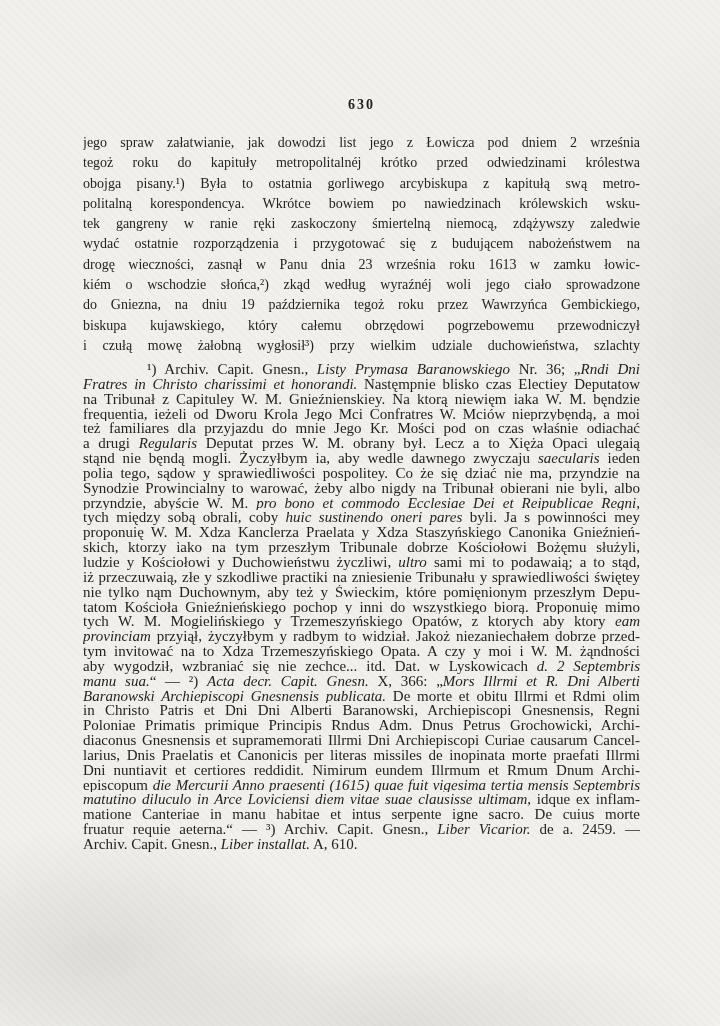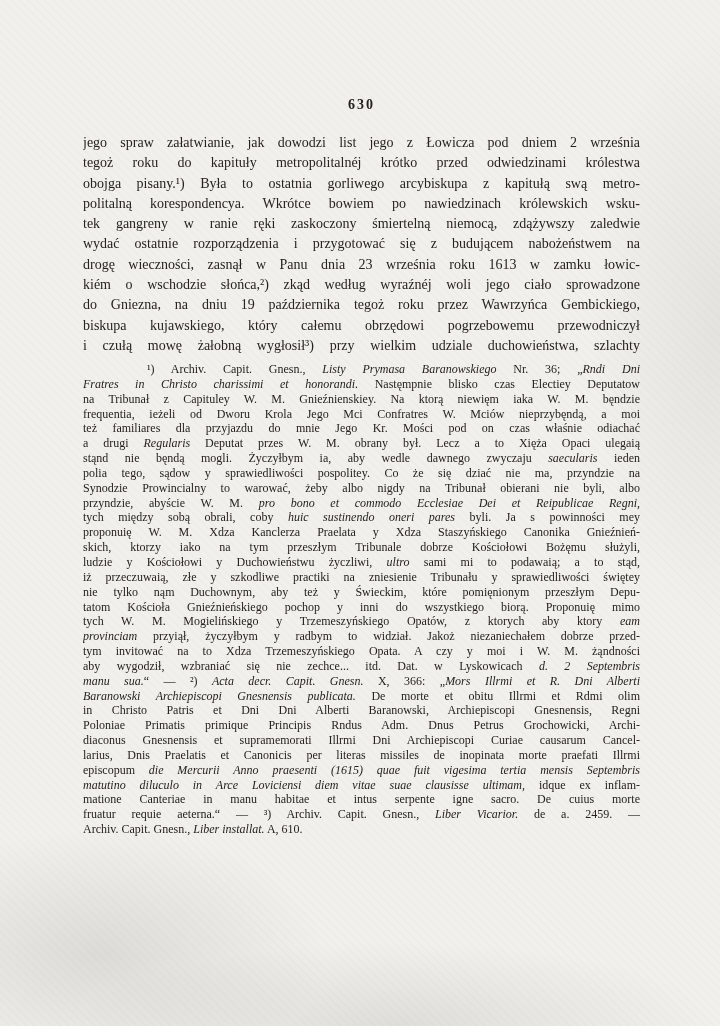--- a/index.html
+++ b/index.html
@@ -23,21 +23,21 @@
   .body{
     position:absolute;top:133px;left:83px;width:557px;
     font-size:14px;line-height:20.3px;
   }
   .body .ln{
     height:20.3px;overflow:hidden;
     text-align:justify;text-align-last:justify;
   }
   .footnote{
     position:absolute;top:362px;left:83px;width:557px;
-    font-size:12px;line-height:14.85px;
+    font-size:15px;line-height:14.85px;
   }
   .footnote .fln{
     height:14.85px;overflow:hidden;
     text-align:justify;text-align-last:justify;
   }
   .footnote .fln.indent{padding-left:64px;}
   .footnote .fln.last{text-align-last:left;}
   .it{font-style:italic;}
 </style>
 </head>
@@ -79,19 +79,20 @@
       <div class="fln"><span>tych W. M. Mogielińskiego y Trzemeszyńskiego Opatów, z ktorych aby ktory </span><span class="it">eam</span></div>
       <div class="fln"><span class="it">provinciam</span><span> przyiął, życzyłbym y radbym to widział. Jakoż niezaniechałem dobrze przed-</span></div>
       <div class="fln"><span>tym invitować na to Xdza Trzemeszyńskiego Opata. A czy y moi i W. M. żąndności</span></div>
       <div class="fln"><span>aby wygodził, wzbraniać się nie zechce... itd. Dat. w Lyskowicach </span><span class="it">d. 2 Septembris</span></div>
       <div class="fln"><span class="it">manu sua.</span><span>“ — ²) </span><span class="it">Acta decr. Capit. Gnesn.</span><span> X, 366: „</span><span class="it">Mors Illrmi et R. Dni Alberti</span></div>
       <div class="fln"><span class="it">Baranowski Archiepiscopi Gnesnensis publicata.</span><span> De morte et obitu Illrmi et Rdmi olim</span></div>
       <div class="fln"><span>in Christo Patris et Dni Dni Alberti Baranowski, Archiepiscopi Gnesnensis, Regni</span></div>
       <div class="fln"><span>Poloniae Primatis primique Principis Rndus Adm. Dnus Petrus Grochowicki, Archi-</span></div>
       <div class="fln"><span>diaconus Gnesnensis et supramemorati Illrmi Dni Archiepiscopi Curiae causarum Cancel-</span></div>
       <div class="fln"><span>larius, Dnis Praelatis et Canonicis per literas missiles de inopinata morte praefati Illrmi</span></div>
+      <div class="fln"><span>Dni nuntiavit et certiores reddidit. Nimirum eundem Illrmum et Rmum Dnum Archi-</span></div>
       <div class="fln"><span>episcopum </span><span class="it">die Mercurii Anno praesenti (1615) quae fuit vigesima tertia mensis Septembris</span></div>
       <div class="fln"><span class="it">matutino diluculo in Arce Loviciensi diem vitae suae clausisse ultimam</span><span>, idque ex inflam-</span></div>
       <div class="fln"><span>matione Canteriae in manu habitae et intus serpente igne sacro. De cuius morte</span></div>
       <div class="fln"><span>fruatur requie aeterna.“ — ³) Archiv. Capit. Gnesn., </span><span class="it">Liber Vicarior.</span><span> de a. 2459. —</span></div>
       <div class="fln last"><span>Archiv. Capit. Gnesn., </span><span class="it">Liber installat.</span><span> A, 610.</span></div>
     </div>
 </div>
 
 </body></html>

